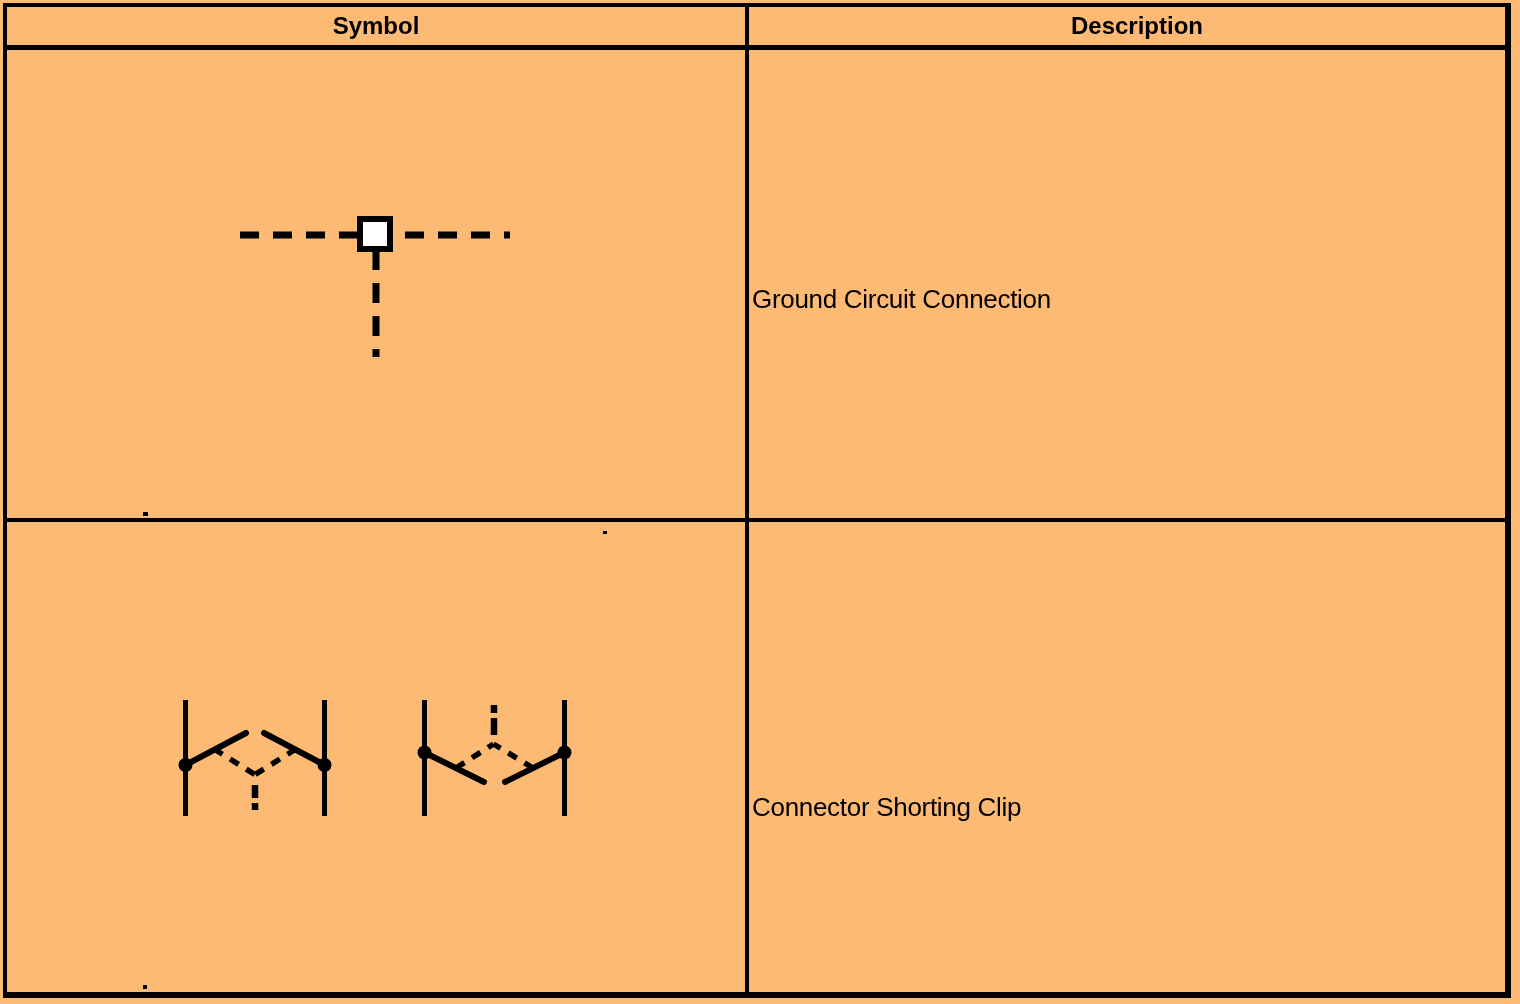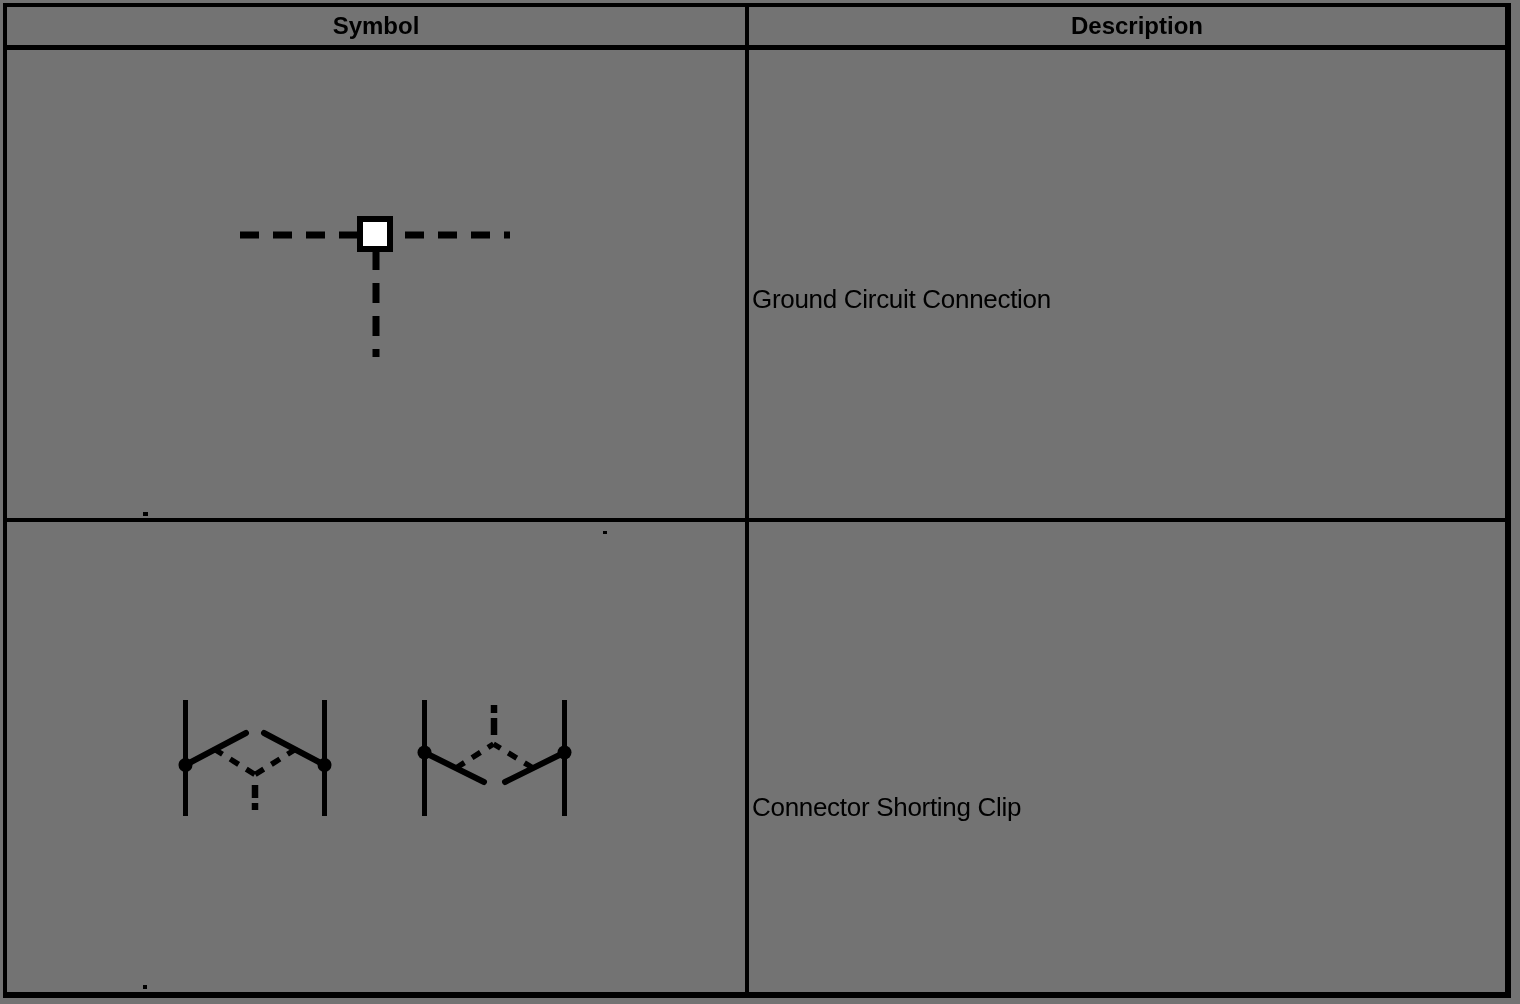--- a/index.html
+++ b/index.html
@@ -1,21 +1,21 @@
 <!DOCTYPE html>
 <html><head>
 <meta charset="utf-8">
 <style>
   * { margin: 0; padding: 0; box-sizing: border-box; }
   html, body { background: #ffffff; }
   .page {
     position: relative;
     width: 1520px;
     height: 1004px;
-    background: #737373;
+    background: #fdba74;
     font-family: "Liberation Sans", sans-serif;
     color: #000000;
     overflow: hidden;
   }
   .table-frame {
     position: absolute;
     left: 3px; top: 3px;
     width: 1508px; height: 995px;
     border-style: solid;
     border-color: #000000;

